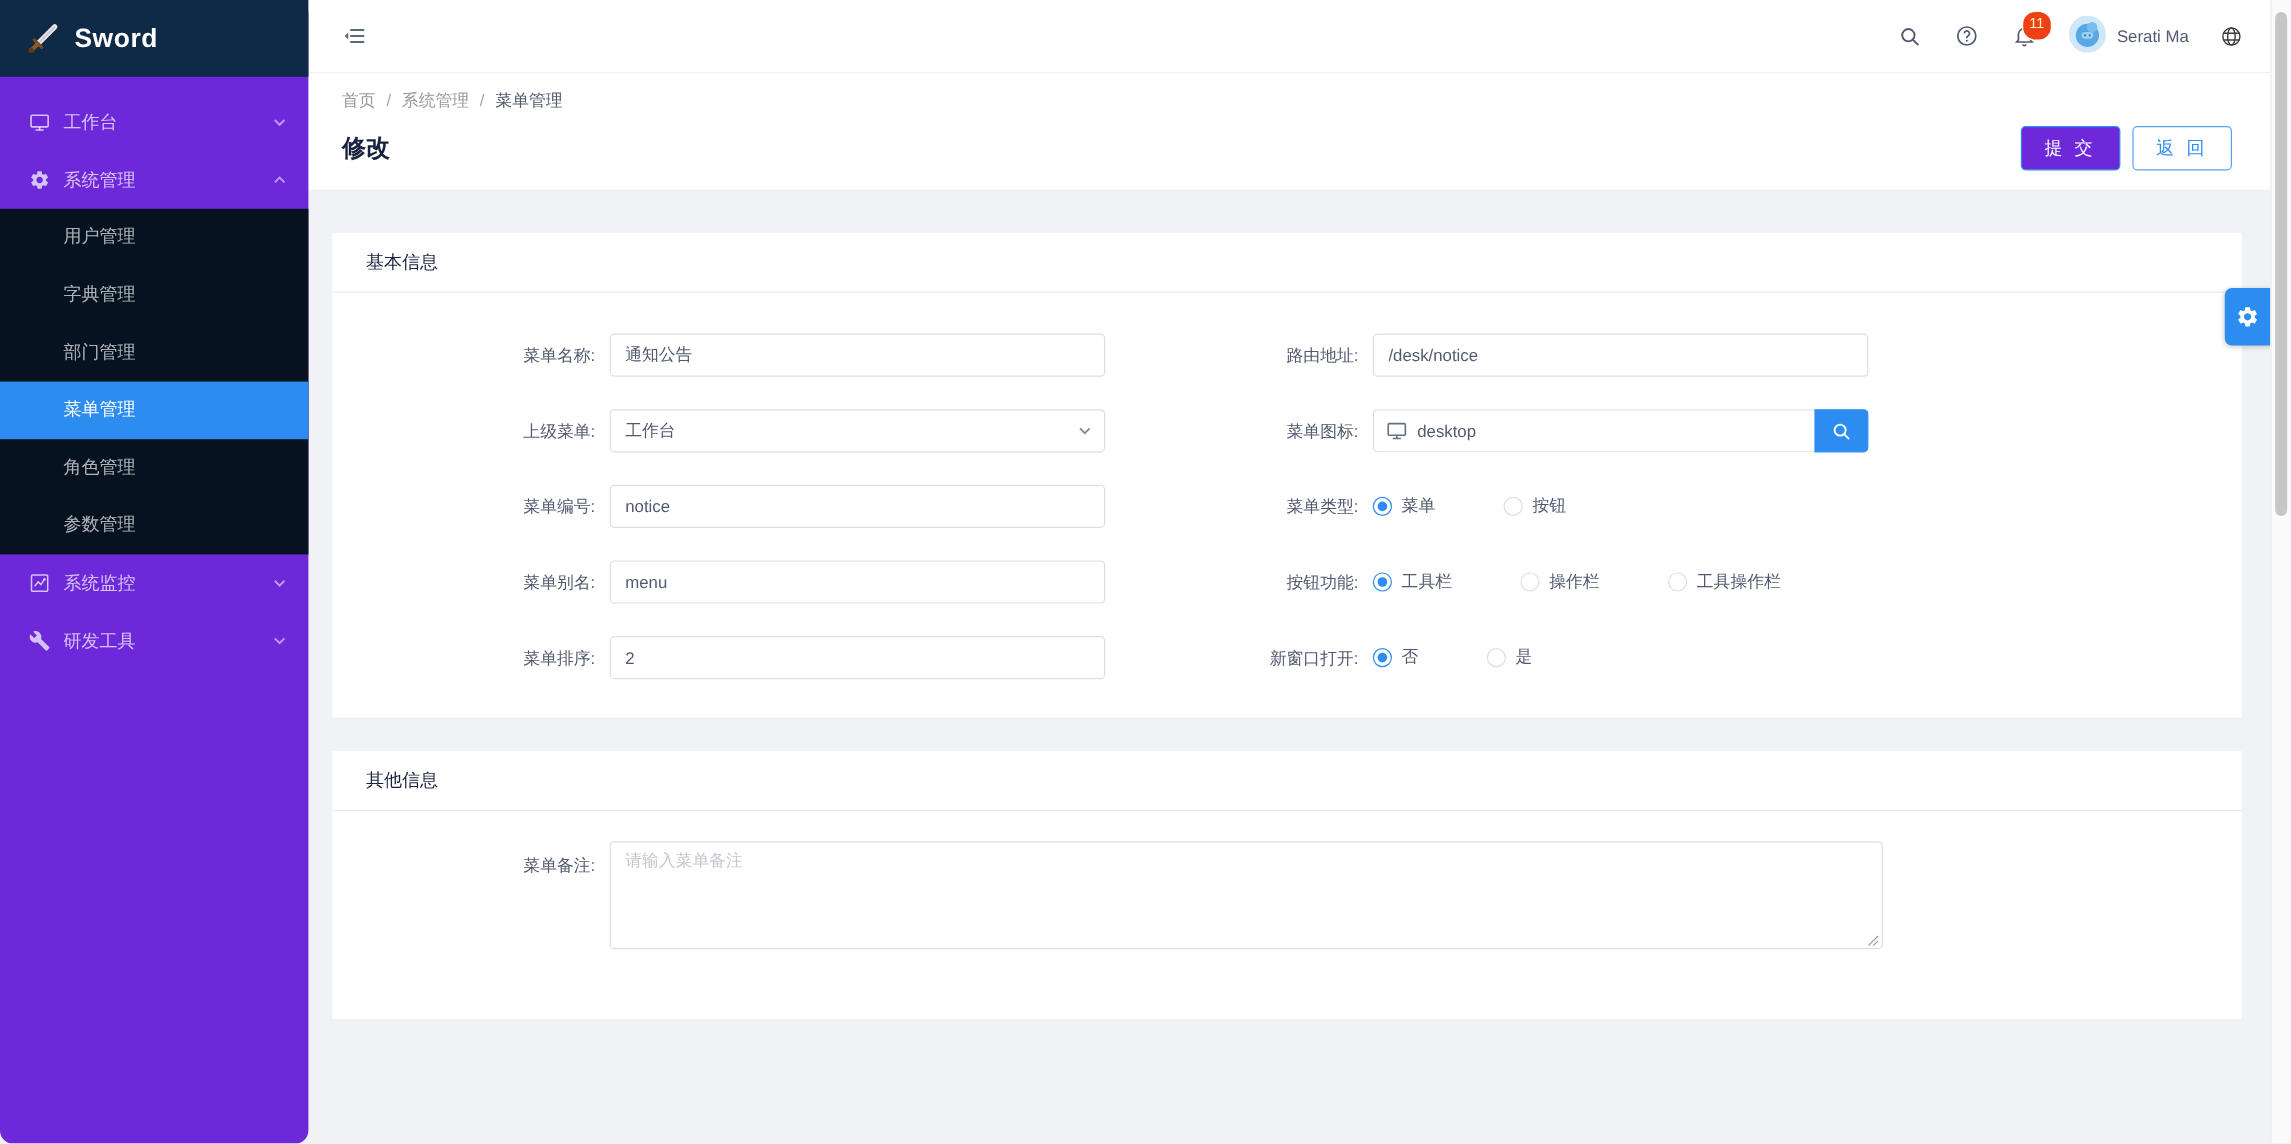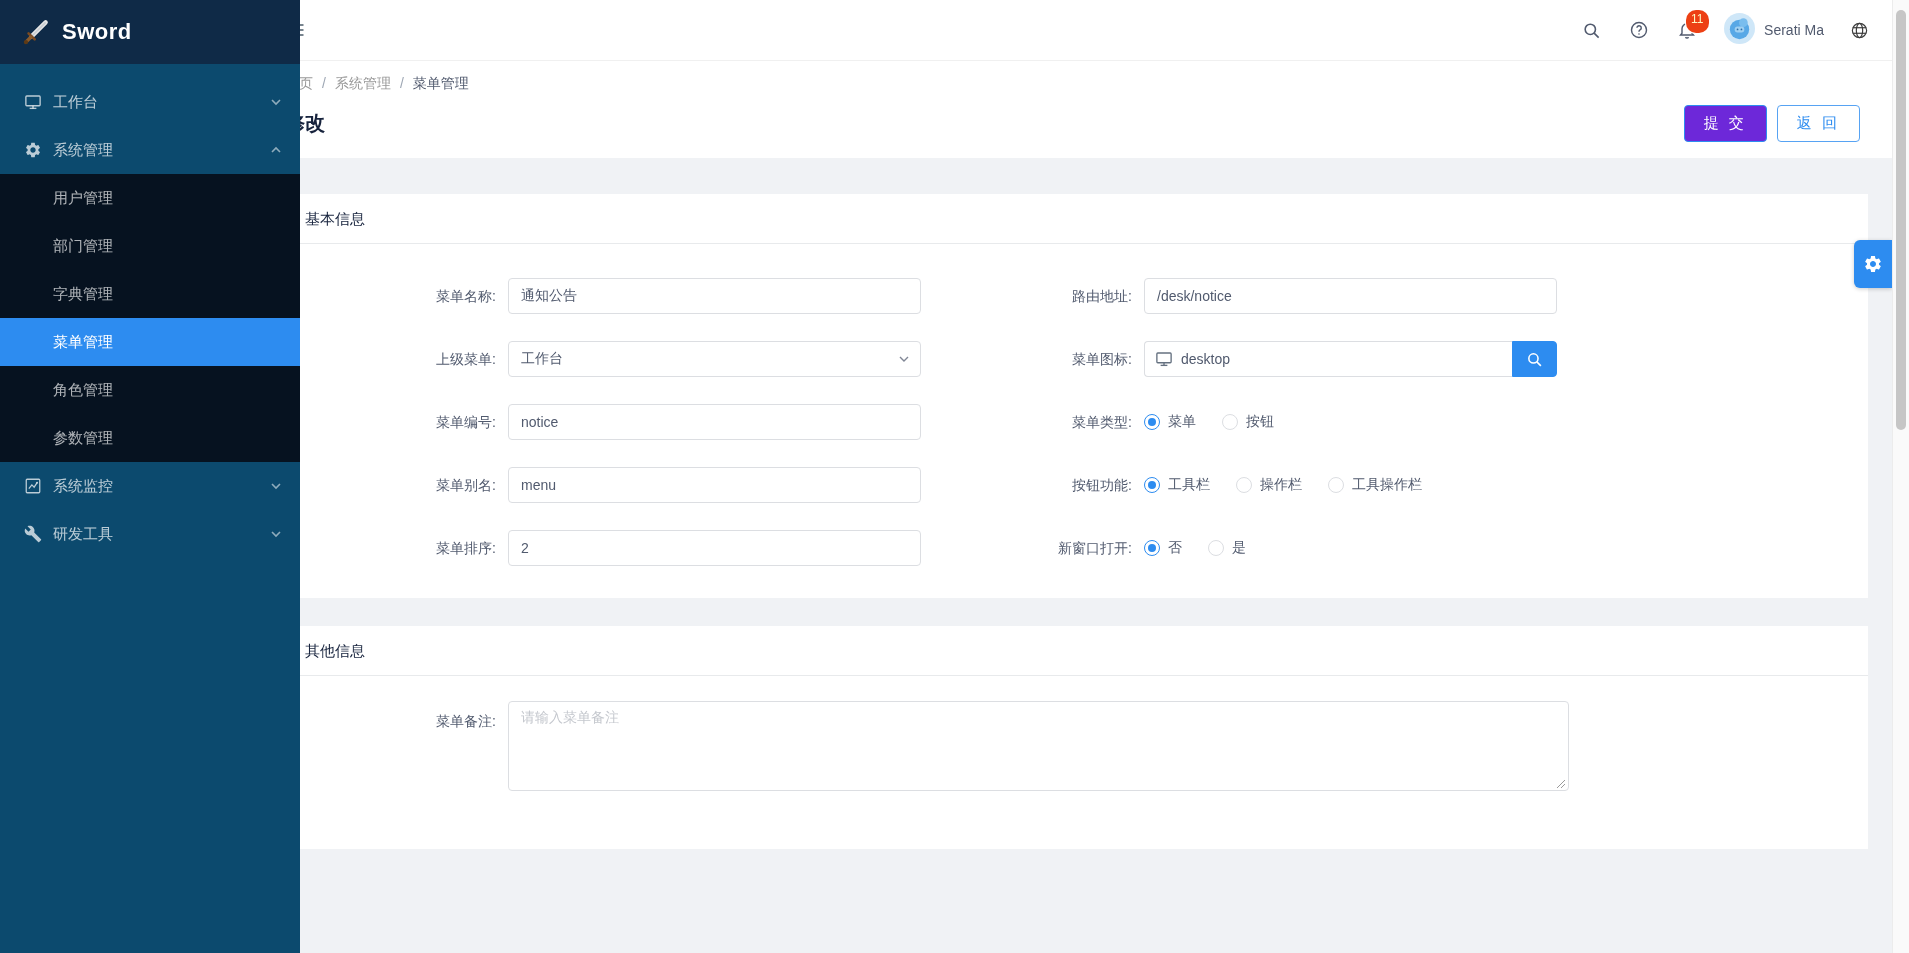--- a/index.html
+++ b/index.html
@@ -1,20 +1,20 @@
 <!DOCTYPE html>
 <html><head>
 <meta charset="utf-8">
 <style>
   * { margin:0; padding:0; box-sizing:border-box; }
   html,body { width:1909px; height:953px; overflow:hidden; }
   body { font-family:"Liberation Sans","DejaVu Sans",sans-serif; background:#f0f2f5; position:relative; font-size:14px; }
 
   
-  .sidebar { position:absolute; left:0; top:0; width:300px; height:953px; background:#0c4a6e; z-index:5; }
+  .sidebar { position:absolute; left:0; top:0; width:257px; height:953px; background:#6d28d9; z-index:5;border-radius:11px; }
   .logo { height:64px; background:#0f2a47; display:flex; align-items:center; padding-left:22px; }
   .logo-text { color:#fff; font-size:22px; font-weight:bold; margin-left:12px; letter-spacing:.5px; }
   .menu { padding-top:14px; }
   .menu-item { height:48px; display:flex; align-items:center; padding:0 18px 0 24px; color:rgba(255,255,255,.72); font-size:15px; cursor:pointer; }
   .menu-item .mi-icon { width:18px; height:18px; margin-right:11px; flex:0 0 18px; }
   .menu-item .chev { margin-left:auto; width:12px; height:12px; opacity:.75; }
   .submenu { background:#061220; }
   .submenu-item { height:48px; line-height:48px; padding-left:53px; color:rgba(255,255,255,.68); font-size:15px; cursor:pointer; }
   .submenu-item.active { background:#2d8cf0; color:#fff; }
 
@@ -51,21 +51,21 @@
   .f-ctl { flex:0 0 413px; position:relative; }
   .f-ctl-wide { flex:0 0 1061px; position:relative; }
   .ipt { width:100%; height:36px; border:1px solid #dcdee2; border-radius:4px; padding:0 12px; font-size:14px; color:#515a6e; font-family:inherit; background:#fff; outline:none; }
   .ipt::placeholder { color:#c5c8ce; }
   .select-box { width:100%; height:36px; border:1px solid #dcdee2; border-radius:4px; padding:0 28px 0 12px; font-size:14px; color:#515a6e; background:#fff; display:flex; align-items:center; cursor:pointer; }
   .select-chev { position:absolute; right:11px; top:12px; width:12px; height:12px; color:#808695; }
   .icon-group { display:flex; width:100%; }
   .icon-group .ipt { border-radius:4px 0 0 4px; padding-left:36px; border-right:none; }
   .ipt-prefix { position:absolute; left:11px; top:9px; width:18px; height:18px; color:#657180; }
   .append-btn { flex:0 0 45px; height:36px; background:#2d8cf0; border:1px solid #2d8cf0; border-radius:0 4px 4px 0; display:flex; align-items:center; justify-content:center; cursor:pointer; color:#fff; }
-  .radio-group { display:flex; align-items:center; height:36px; }
+  .radio-group { display:flex; align-items:center; height:36px;gap:31px; }
   .radio-item { display:flex; align-items:center; margin-right:26px; cursor:pointer; }
   .radio { width:16px; height:16px; border-radius:50%; border:1px solid #dcdee2; background:#fff; position:relative; flex:0 0 16px; }
   .radio.checked { border-color:#2d8cf0; }
   .radio.checked::after { content:""; position:absolute; left:3px; top:3px; width:8px; height:8px; border-radius:50%; background:#2d8cf0; }
   .radio-label { margin-left:8px; font-size:14px; color:#515a6e; }
   .tarea { width:100%; height:90px; border:1px solid #dcdee2; border-radius:4px; padding:7px 12px; font-size:14px; color:#515a6e; font-family:inherit; resize:none; outline:none; }
   .tarea::placeholder { color:#c5c8ce; }
   .resize-corner { position:absolute; right:3px; bottom:5px; width:11px; height:11px; pointer-events:none; }
 
   
@@ -108,22 +108,22 @@
           <path d="M19.14 12.94c.04-.3.06-.61.06-.94 0-.32-.02-.64-.07-.94l2.03-1.58c.18-.14.23-.41.12-.61l-1.92-3.32c-.12-.22-.37-.29-.59-.22l-2.39.96c-.5-.38-1.03-.7-1.62-.94l-.36-2.54c-.04-.24-.24-.41-.48-.41h-3.84c-.24 0-.43.17-.47.41l-.36 2.54c-.59.24-1.13.57-1.62.94l-2.39-.96c-.22-.08-.47 0-.59.22L2.74 8.87c-.12.21-.08.47.12.61l2.03 1.58c-.05.3-.09.63-.09.94s.02.64.07.94l-2.03 1.58c-.18.14-.23.41-.12.61l1.92 3.32c.12.22.37.29.59.22l2.39-.96c.5.38 1.03.7 1.62.94l.36 2.54c.05.24.24.41.48.41h3.84c.24 0 .44-.17.47-.41l.36-2.54c.59-.24 1.13-.56 1.62-.94l2.39.96c.22.08.47 0 .59-.22l1.92-3.32c.12-.22.07-.47-.12-.61l-2.01-1.58zM12 15.6c-1.98 0-3.6-1.62-3.6-3.6s1.62-3.6 3.6-3.6 3.6 1.62 3.6 3.6-1.62 3.6-3.6 3.6z"></path>
         </svg>
         <span>系统管理</span>
         <svg class="chev" viewBox="0 0 12 12" fill="none" stroke="currentColor" stroke-width="1.6">
             <polyline points="2,8 6,4 10,8"></polyline>
           </svg>
       </div>
 
       <div class="submenu">
         <div class="submenu-item">用户管理</div>
+        <div class="submenu-item">字典管理</div>
         <div class="submenu-item">部门管理</div>
-        <div class="submenu-item">字典管理</div>
         <div class="submenu-item active">菜单管理</div>
         <div class="submenu-item">角色管理</div>
         <div class="submenu-item">参数管理</div>
       </div>
 
       <div class="menu-item">
         <svg class="mi-icon" viewBox="0 0 24 24" fill="none" stroke="currentColor" stroke-width="1.7">
           <rect x="3" y="3" width="18" height="18" rx="1.2"></rect>
             <polyline points="6.5,15.5 10.5,10.5 13.5,13.5 17.5,7.5"></polyline>
             <circle cx="17.5" cy="7.5" r="1.3" fill="currentColor" stroke="none"></circle>

